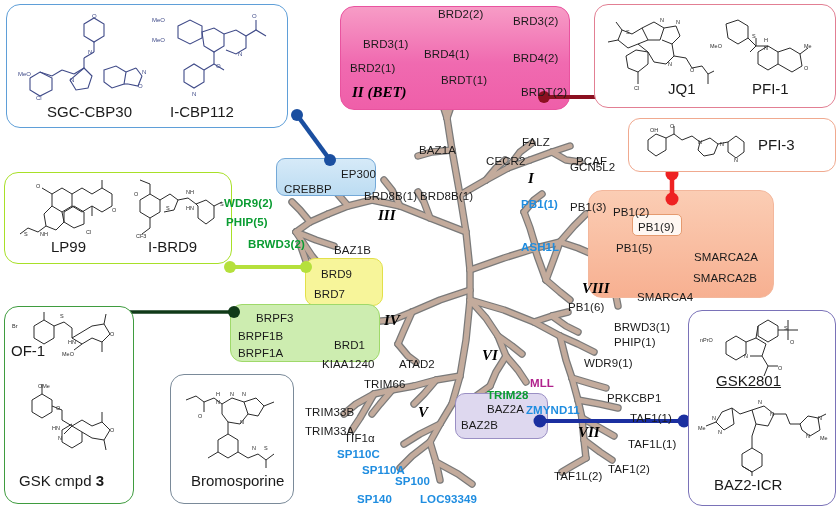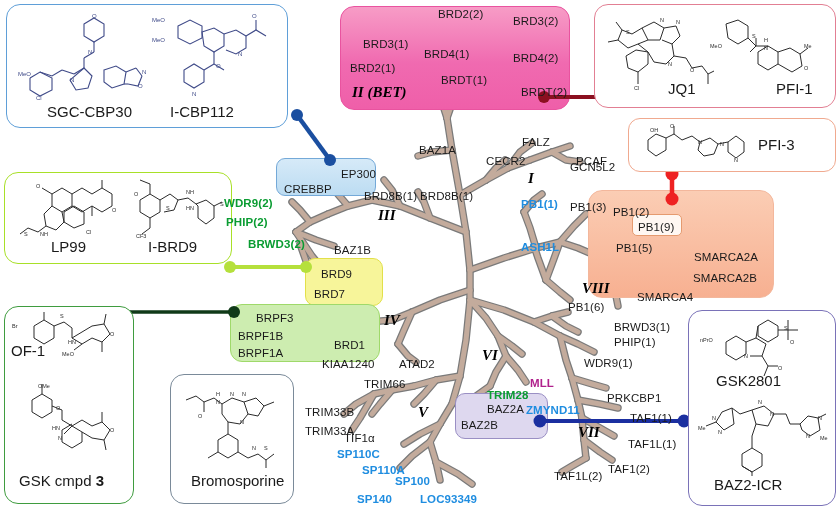--- a/index.html
+++ b/index.html
@@ -354,21 +354,21 @@
         <path d="M48 32 L42 38"></path>
     </g>
     <text x="2" y="34" font-size="5.5" fill="#2b2b2b" font-family="'Liberation Sans',sans-serif">MeO</text>
     <text x="44" y="24" font-size="5.5" fill="#2b2b2b" font-family="'Liberation Sans',sans-serif">S</text>
     <text x="56" y="28" font-size="5.5" fill="#2b2b2b" font-family="'Liberation Sans',sans-serif">H</text>
     <text x="56" y="36" font-size="5.5" fill="#2b2b2b" font-family="'Liberation Sans',sans-serif">N</text>
     <text x="96" y="34" font-size="5.5" fill="#2b2b2b" font-family="'Liberation Sans',sans-serif">Me</text>
     <text x="96" y="56" font-size="5.5" fill="#2b2b2b" font-family="'Liberation Sans',sans-serif">O</text>
   </svg>
   <div class="cap" style="left:668px;top:80px;">JQ1</div>
-  <div class="cap" style="left:752px;top:80px;margin-left:24px;">PFI-1</div>
+  <div class="cap" style="left:752px;top:80px;">PFI-1</div>
 
   <div class="box box-pfi3" style="left:628px;top:118px;width:208px;height:54px;border-radius:12px;"></div>
   <svg class="struct" style="left:640px;top:122px;" width="110" height="48" viewBox="0 0 110 48">
     <g stroke="#2b2b2b" stroke-width="1" fill="none">
       <path d="M8 18 L16 12 L26 16 L26 28 L16 34 L8 28 Z"></path>
       <path d="M26 16 L34 12"></path>
       <path d="M34 12 L42 18"></path>
         <path d="M34 12 L34 4"></path>
       <path d="M42 18 L52 14"></path>
       <path d="M52 14 L60 20"></path>
@@ -514,21 +514,21 @@
       <path d="M68 40 L74 50"></path>
       <path d="M74 50 L84 50"></path>
       <path d="M74 50 L70 60"></path>
     </g>
     <text x="6" y="26" font-size="5.5" fill="#2b2b2b" font-family="'Liberation Sans',sans-serif">nPrO</text>
     <text x="50" y="42" font-size="5.5" fill="#2b2b2b" font-family="'Liberation Sans',sans-serif">N</text>
     <text x="90" y="14" font-size="5.5" fill="#2b2b2b" font-family="'Liberation Sans',sans-serif">S</text>
     <text x="96" y="28" font-size="5.5" fill="#2b2b2b" font-family="'Liberation Sans',sans-serif">O</text>
     <text x="84" y="54" font-size="5.5" fill="#2b2b2b" font-family="'Liberation Sans',sans-serif">O</text>
   </svg>
-  <div class="cap" style="left:716px;top:372px;">GSK2801</div>
+  <div class="cap" style="left:716px;top:372px;text-decoration:underline;">GSK2801</div>
   <svg class="struct" style="left:694px;top:396px;" width="136" height="80" viewBox="0 0 136 80">
     <g stroke="#2b2b2b" stroke-width="1" fill="none">
       <path d="M58 14 L70 10 L80 18 L74 30 L62 28 Z"></path>
       <path d="M58 14 L46 18 L38 12"></path>
       <path d="M38 12 L28 16 L22 26 L30 34 L40 28 Z"></path>
       <path d="M22 26 L12 30"></path>
       <path d="M62 28 L58 40"></path>
       <path d="M58 40 L58 52 L48 58 L48 70 L58 76"></path>
       <path d="M80 18 L92 18"></path>
       <path d="M92 18 L96 28"></path>
@@ -566,21 +566,21 @@
       <div class="lbl" style="left: 576px; top: 155px;">PCAF</div>
       <div class="lbl" style="left: 341px; top: 168px;">EP300</div>
       <div class="lbl" style="left: 284px; top: 183px;">CREBBP</div>
       <div class="lbl" style="left: 364px; top: 190px;">BRD8B(1)</div>
       <div class="lbl" style="left: 420px; top: 190px;">BRD8B(1)</div>
       <div class="lbl blue" style="left: 521px; top: 198px;">PB1(1)</div>
       <div class="lbl" style="left: 570px; top: 201px;">PB1(3)</div>
       <div class="lbl" style="left: 613px; top: 206px;">PB1(2)</div>
       <div class="lbl" style="left: 638px; top: 221px;">PB1(9)</div>
       <div class="lbl green" style="left: 224px; top: 197px;">WDR9(2)</div>
-      <div class="lbl green" style="left: 226px; top: 216px;">PHIP(2)</div>
+      <div class="lbl green" style="left: 226px; top: 216px;">PHIP(5)</div>
       <div class="lbl green" style="left: 248px; top: 238px;">BRWD3(2)</div>
       <div class="lbl" style="left: 334px; top: 244px;">BAZ1B</div>
       <div class="lbl blue" style="left: 521px; top: 241px;">ASH1L</div>
       <div class="lbl" style="left: 616px; top: 242px;">PB1(5)</div>
       <div class="lbl" style="left: 694px; top: 251px;">SMARCA2A</div>
       <div class="lbl" style="left: 321px; top: 268px;">BRD9</div>
       <div class="lbl" style="left: 693px; top: 272px;">SMARCA2B</div>
       <div class="lbl" style="left: 314px; top: 288px;">BRD7</div>
       <div class="lbl" style="left: 637px; top: 291px; text-align: right;">SMARCA4</div>
       <div class="lbl" style="left: 568px; top: 301px;">PB1(6)</div>

